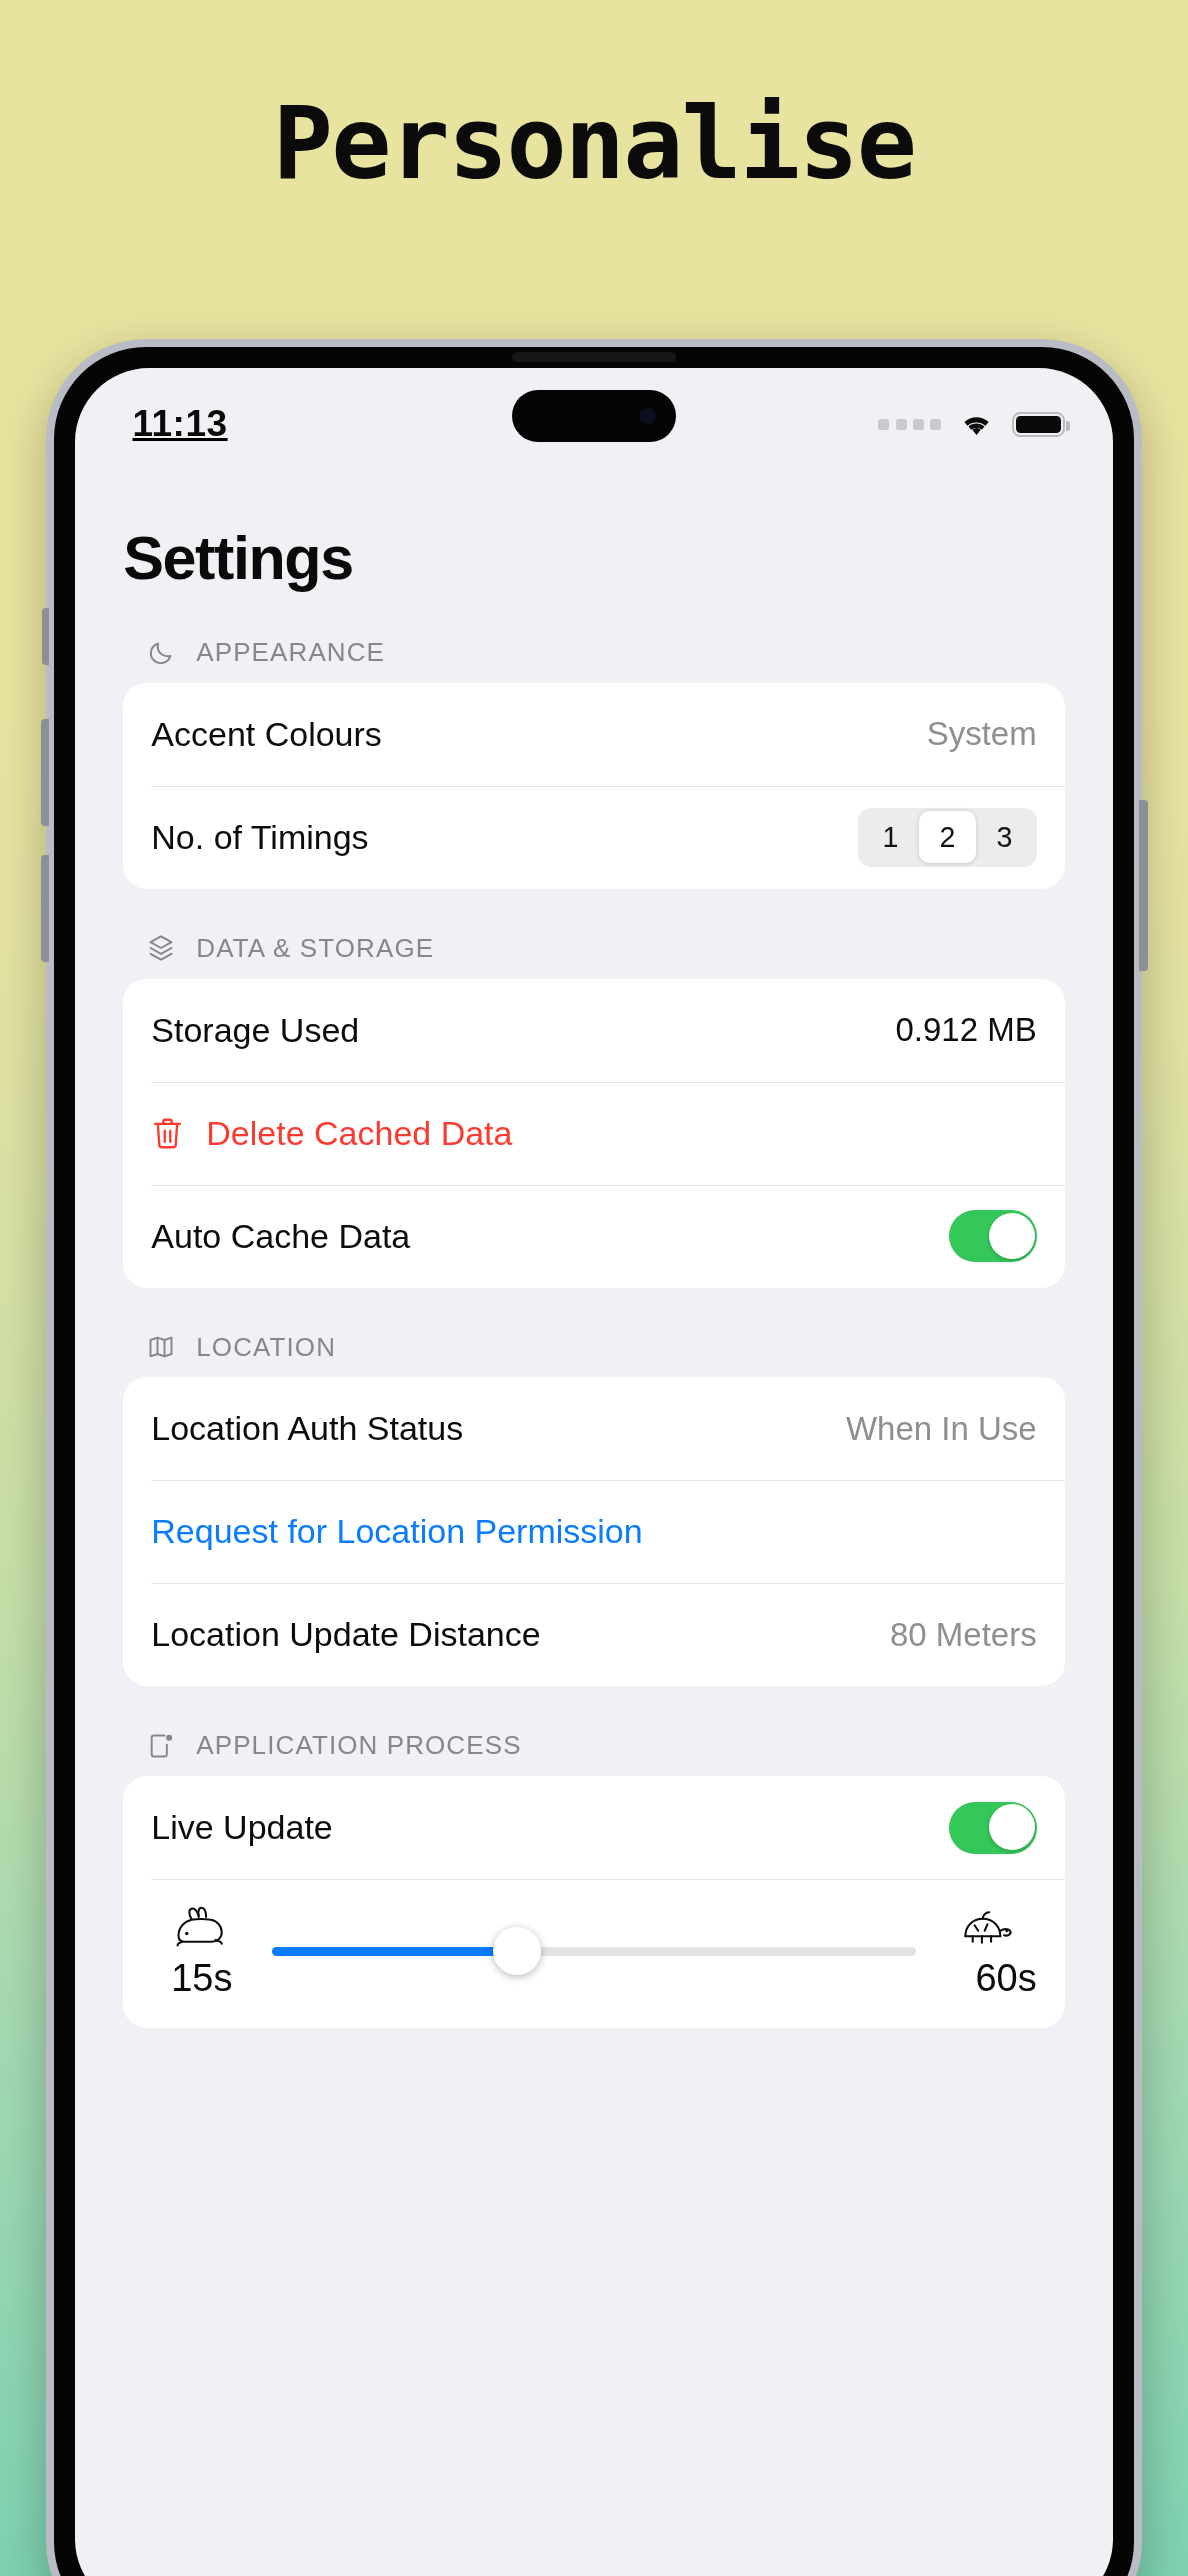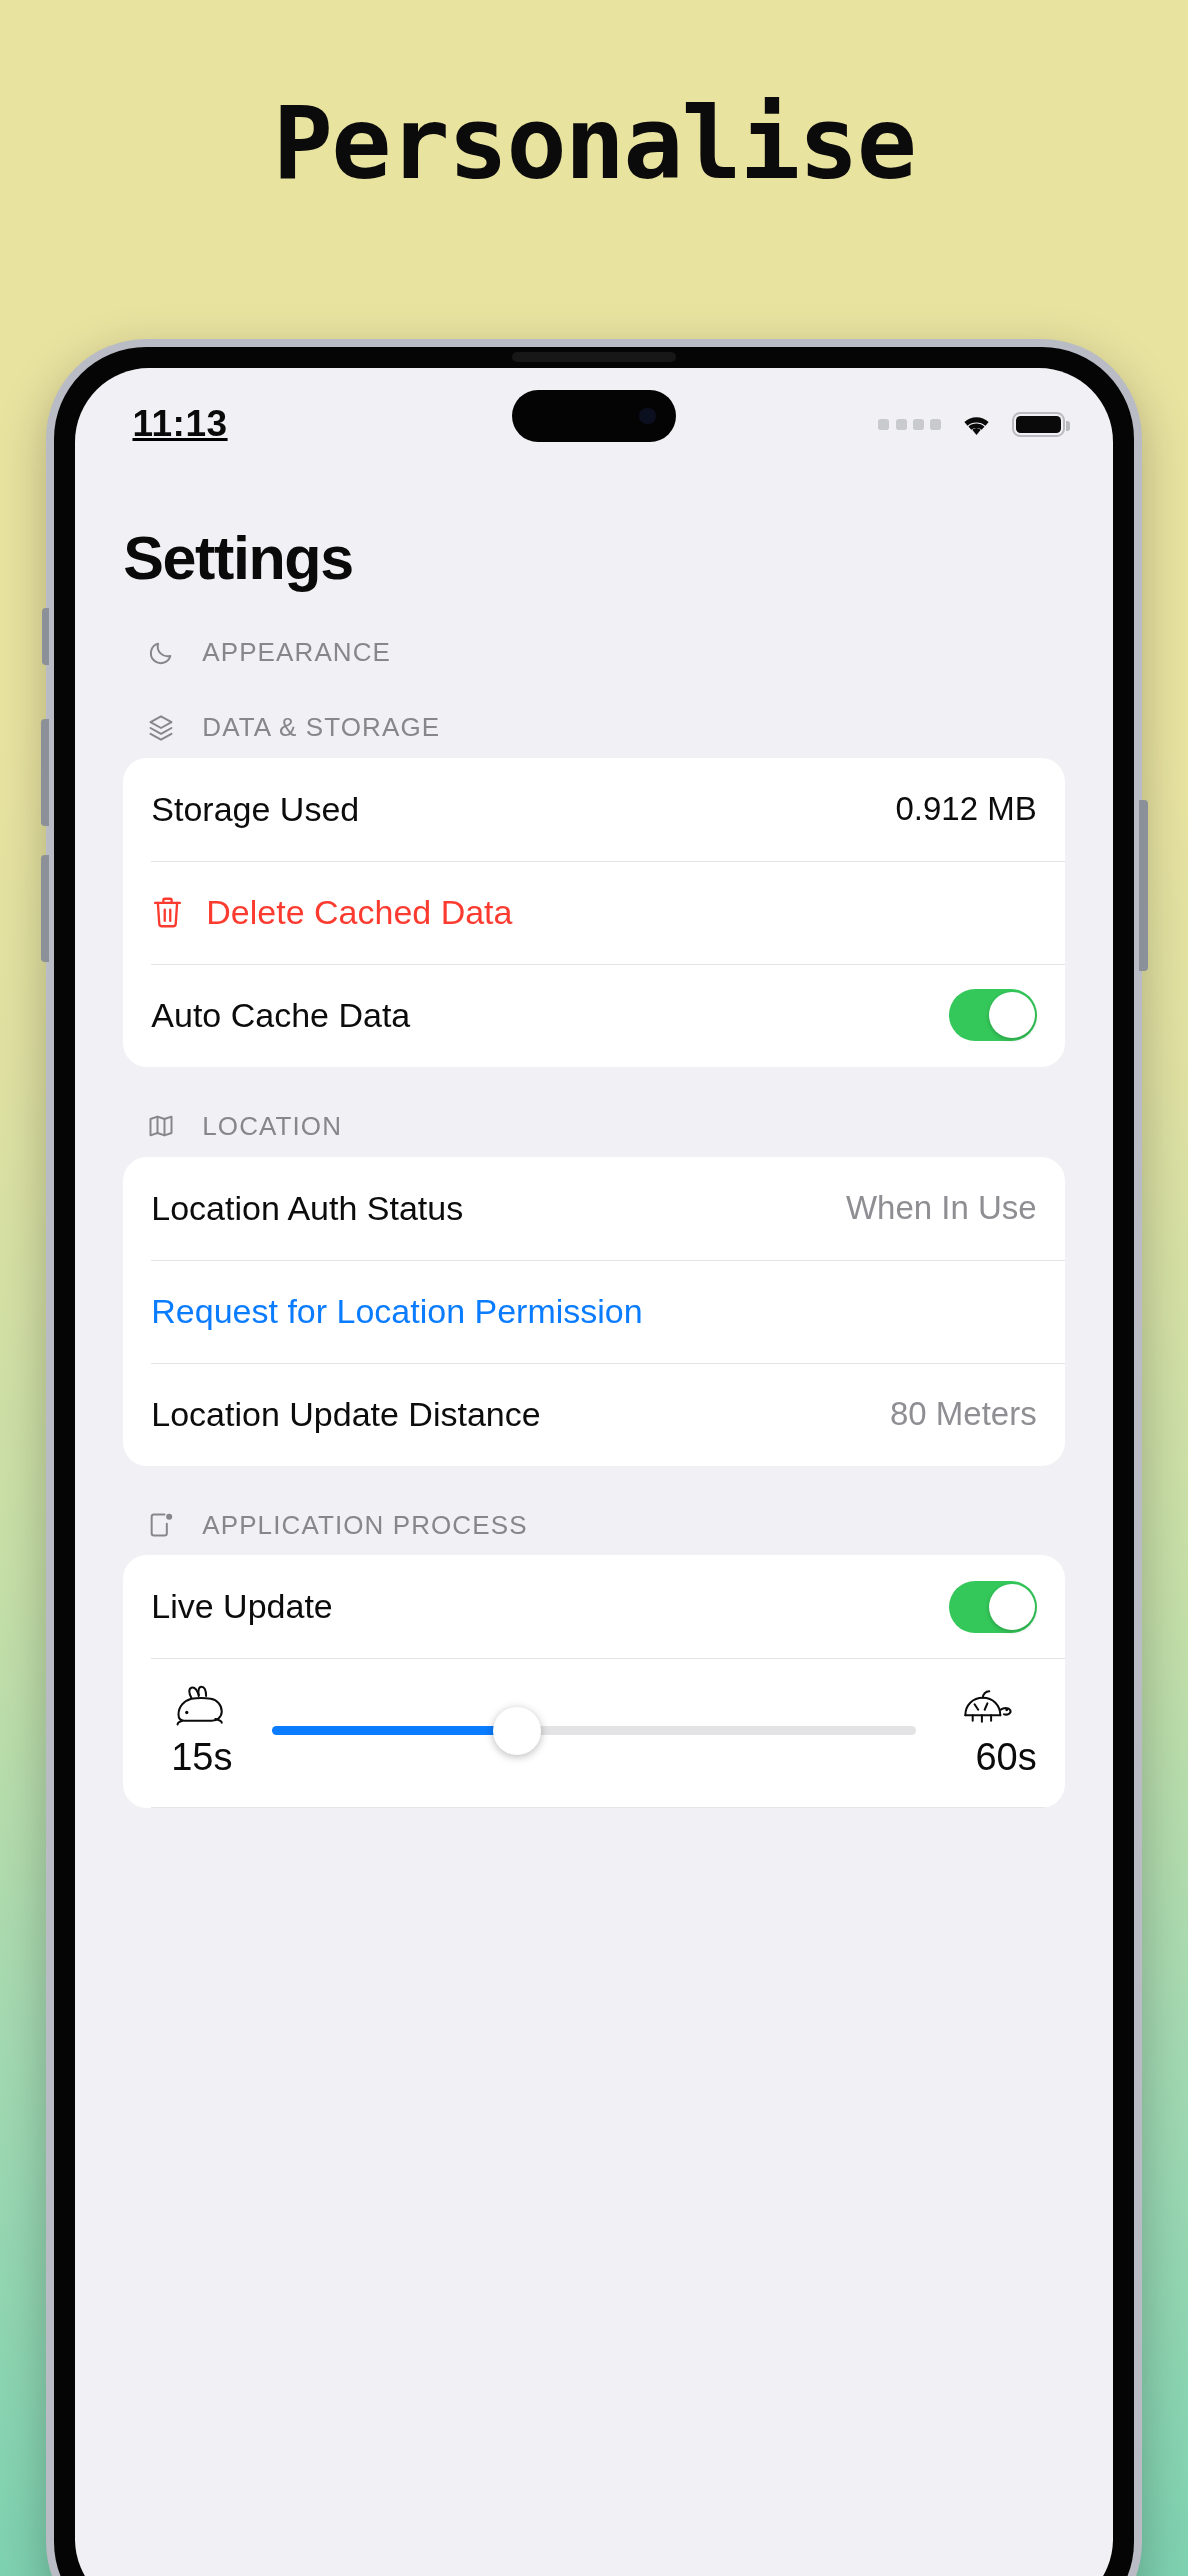--- a/index.html
+++ b/index.html
@@ -99,21 +99,21 @@
 
   
   .content { padding:0 48px; }
   .page-title {
     font-size:61px; font-weight:bold; color:#0a0a0a;
     letter-spacing:-1.4px; margin-top:52px;
   }
 
   .section { margin-top:44px; }
   .section-header {
-    display:flex; align-items:center; gap:27px;
+    display:flex; align-items:center; gap:21px;
     padding-left:24px; margin-bottom:14.7px;
   }
   .section-header .sec-ico { width:28px; height:28px; display:block; color:#86868b; }
   .section-header .sec-label {
     font-size:26px; color:#86868b; letter-spacing:1.1px;
   }
 
   .card { background:#fff; border-radius:24px; overflow:hidden; }
   .row {
     display:flex; align-items:center;
@@ -222,20 +222,34 @@
         <div class="page-title">Settings</div>
 
         <div class="section">
           <div class="section-header">
             <span class="sec-ico">
               <svg width="28" height="28" viewBox="0 0 24 24" fill="none" stroke="currentColor" stroke-width="1.7" stroke-linecap="round" stroke-linejoin="round">
                 <path d="M20 14.5A8.5 8.5 0 019.5 4a8.5 8.5 0 1010.5 10.5z"></path>
               </svg>
             </span>
             <span class="sec-label">APPEARANCE</span>
+          </div>
+          <div class="card">
+            <div class="row">
+              <span class="row-label">Accent Colours</span>
+              <span class="row-value">System</span>
+            </div>
+            <div class="row">
+              <span class="row-label">No. of Timings</span>
+              <div class="segmented">
+                <span class="seg">1</span>
+                <span class="seg active">2</span>
+                <span class="seg">3</span>
+              </div>
+            </div>
           </div>
         </div>
 
         <div class="section">
           <div class="section-header">
             <span class="sec-ico">
               <svg width="28" height="28" viewBox="0 0 24 24" fill="none" stroke="currentColor" stroke-width="1.7" stroke-linecap="round" stroke-linejoin="round">
                 <path d="M12 2L3 7l9 5 9-5-9-5z"></path>
                 <path d="M3 12l9 5 9-5"></path>
                 <path d="M3 17l9 5 9-5"></path>

